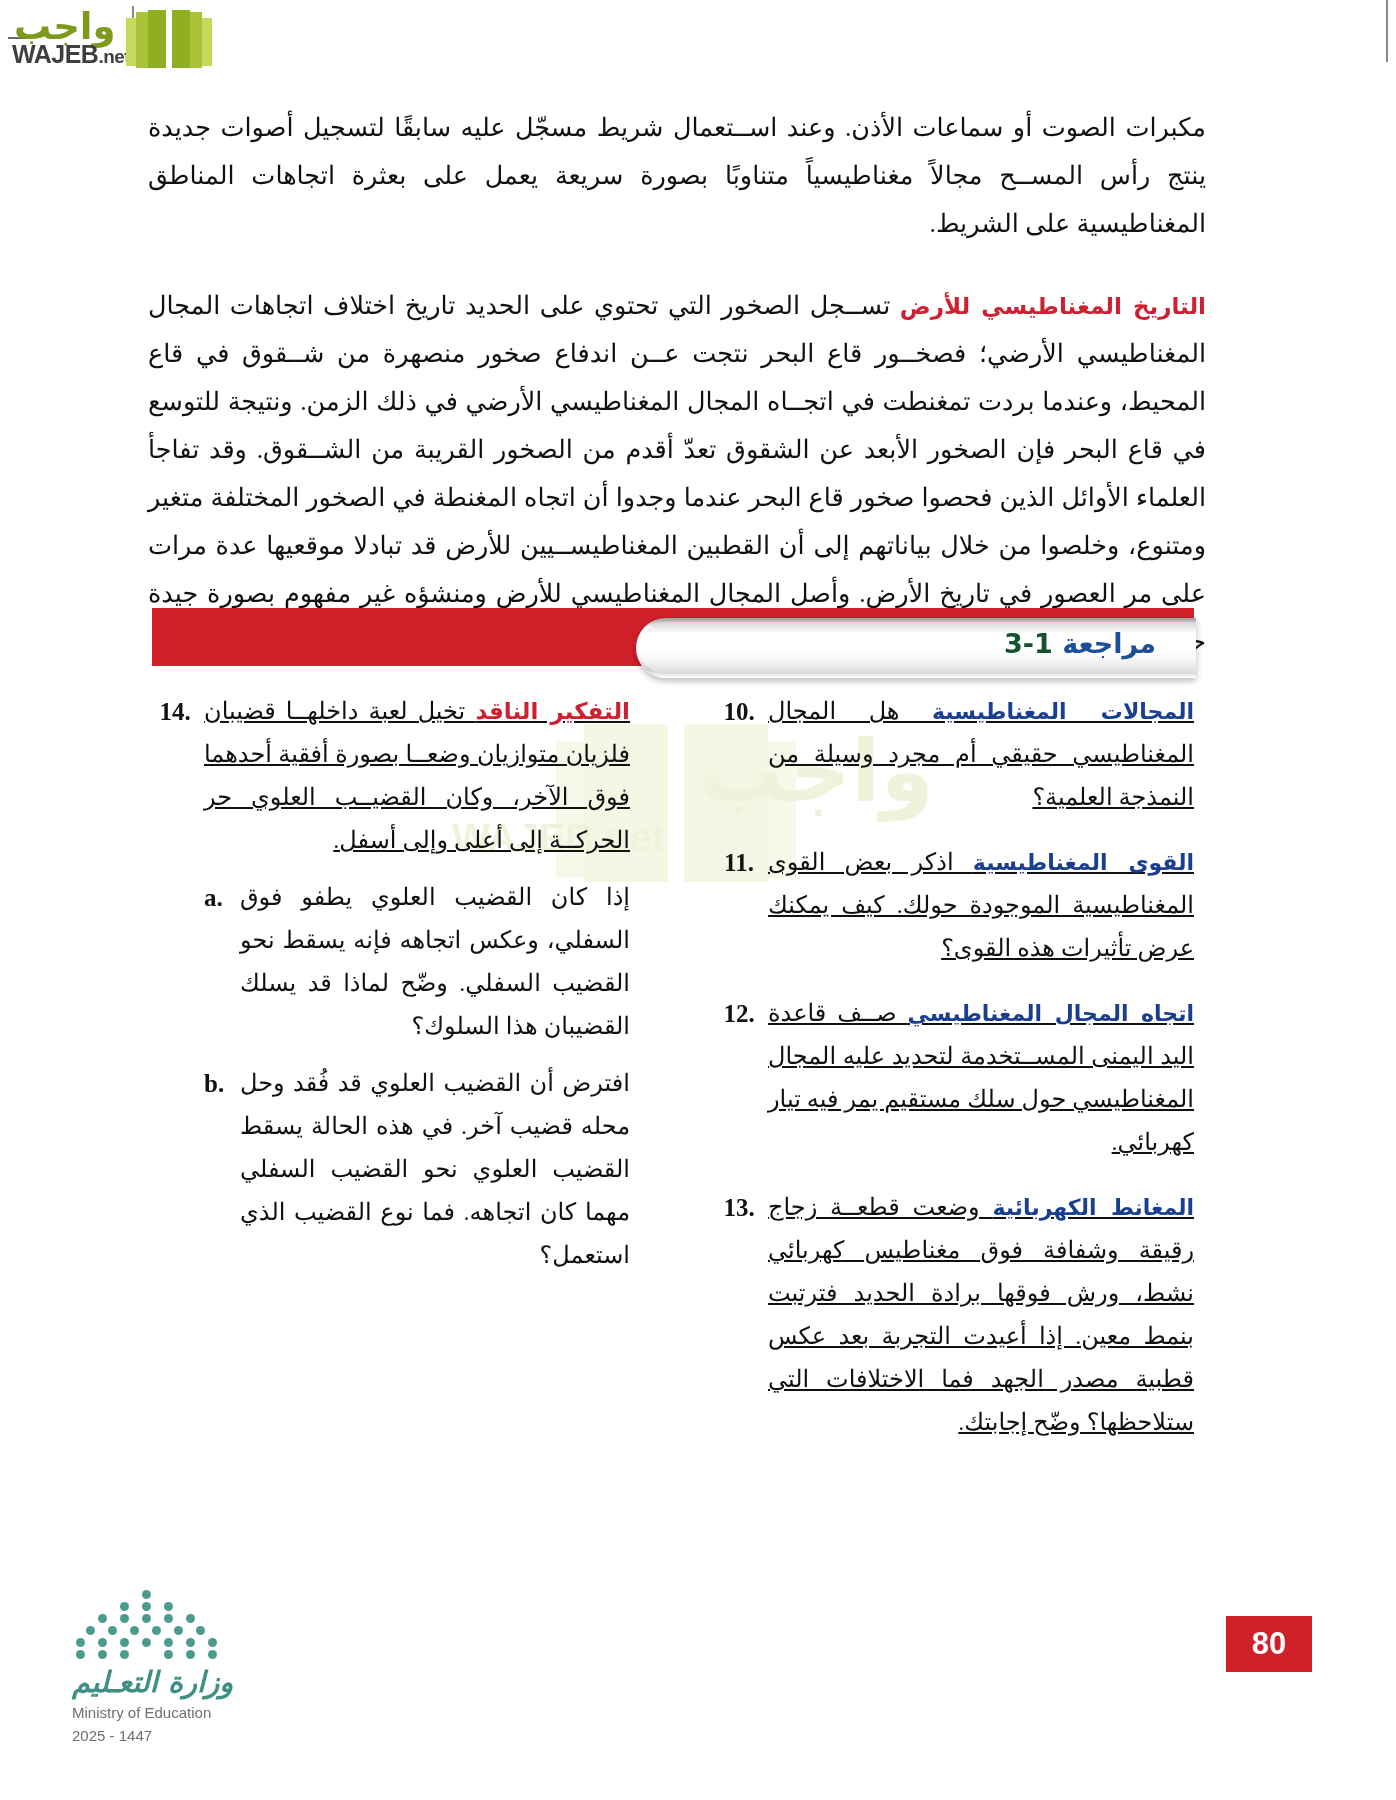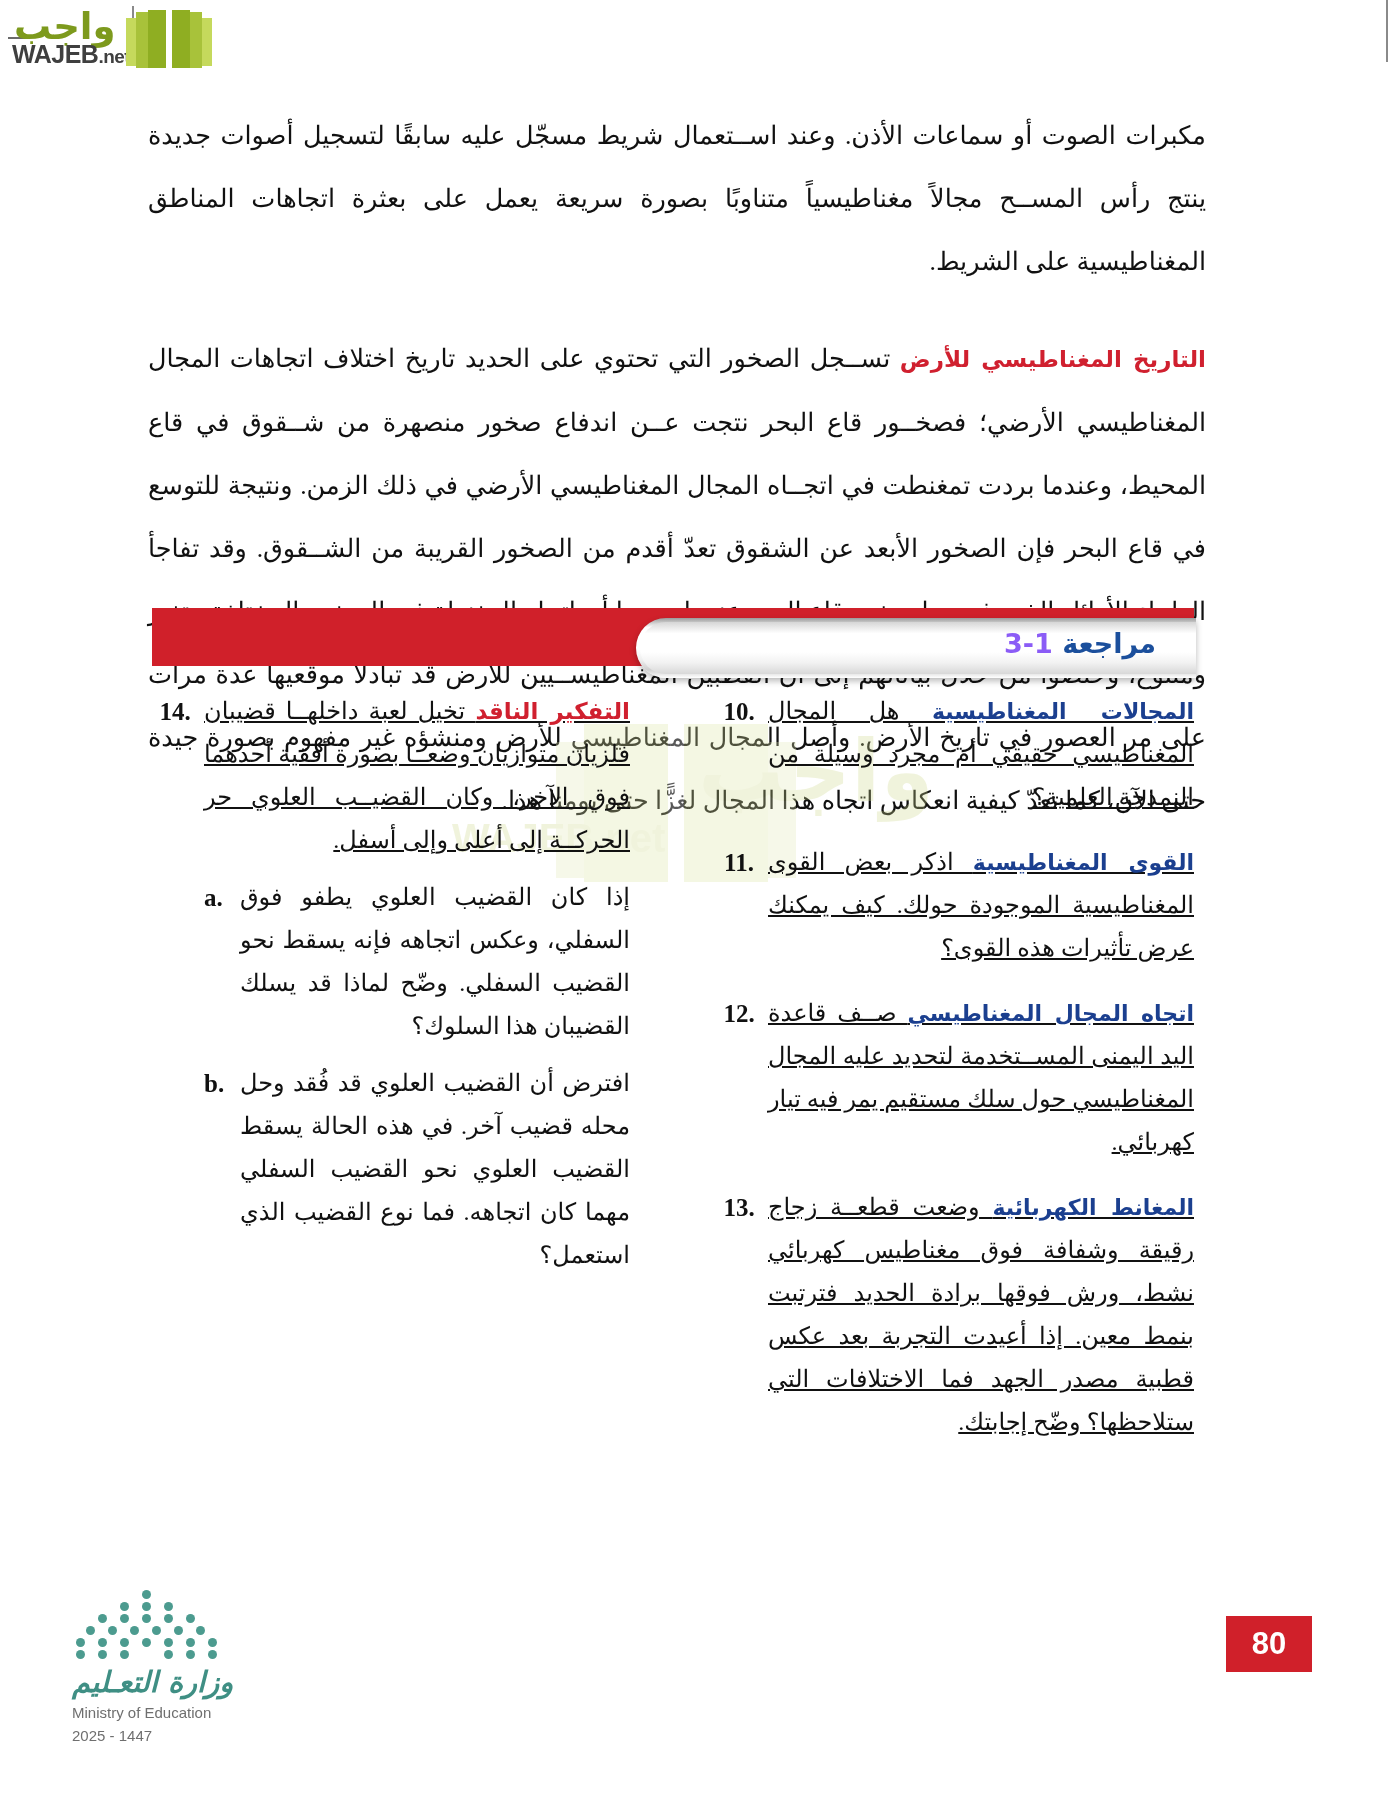--- a/index.html
+++ b/index.html
@@ -104,21 +104,21 @@
   .bk-spine { left: 40px; top: 4px; width: 6px; height: 54px; background: #ffffff; }
 
   
   .body-col {
     position: absolute;
     left: 148px;
     right: 190px;
     top: 104px;
     text-align: justify;
     font-size: 25.5px;
-    line-height: 63px;
+    line-height: 48px;
     color: #111111;
     direction: rtl;
   }
   .para { margin: 0 0 12px 0; }
   .para.gap { margin-top: 34px; }
   .term-red {
     color: #d0202f;
     font-weight: 700;
     font-family: "DejaVu Sans", sans-serif;
     font-size: 23px;
@@ -164,21 +164,21 @@
     right: 38px;
     top: 20px;
     font-family: "DejaVu Sans", sans-serif;
     font-size: 27px;
     font-weight: 700;
     color: #1b4f9c;
     direction: rtl;
     white-space: nowrap;
     z-index: 4;
   }
-  .banner-title .num { color: #8b5cf6; }
+  .banner-title .num { color: #14532d; }
 
   
   .watermark {
     position: absolute;
     left: 440px;
     top: 700px;
     width: 500px;
     height: 340px;
     opacity: 0.30;
     pointer-events: none;

